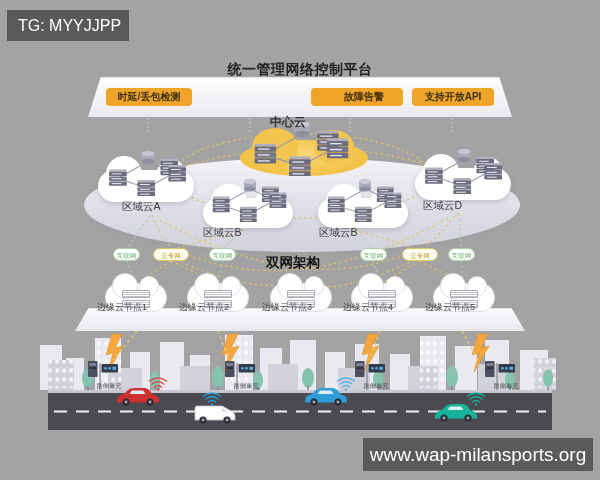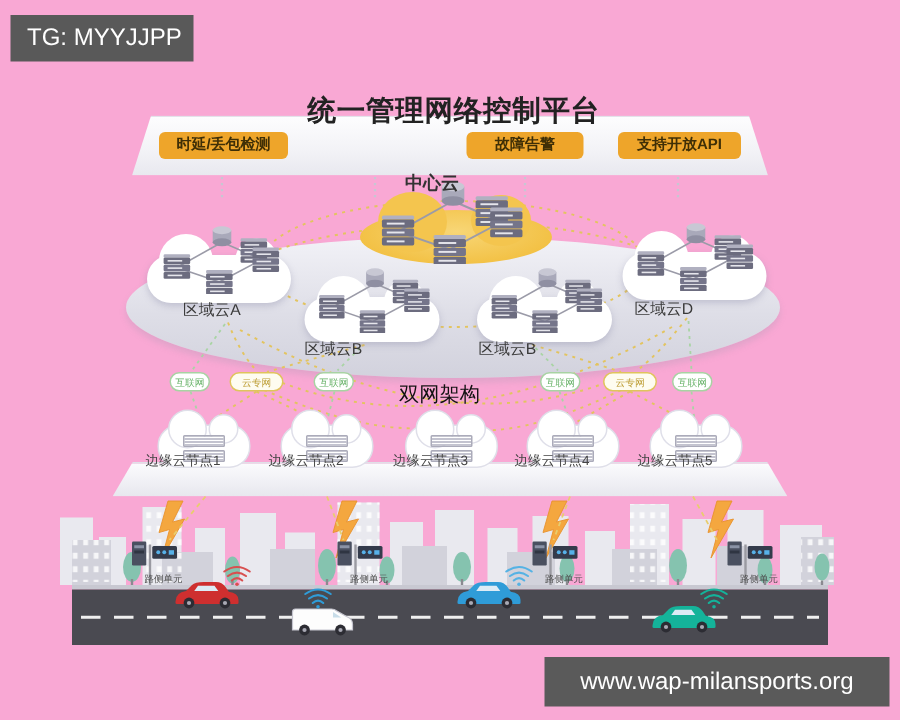--- a/index.html
+++ b/index.html
@@ -1,56 +1,56 @@
 <!DOCTYPE html>
 <html><head>
 <meta charset="utf-8">
 <style>
   html,body{margin:0;padding:0;background:#f4f4f4;}
-  .canvas{position:relative;width:600px;height:480px;background:#f9a8d4;overflow:hidden;
+  .canvas{position:relative;width:600px;height:480px;background:#a3a3a3;overflow:hidden;
           font-family:"Liberation Sans",sans-serif;color:#222;}
   .abs{position:absolute;}
 
   
   .tg-badge{left:7px;top:10px;width:122px;height:31px;background:#595959;color:#fff;
             font-size:16px;line-height:31px;padding-left:11px;box-sizing:border-box;z-index:9;}
   .watermark{left:363px;top:438px;width:230px;height:33px;background:#5a5a5a;color:#fff;
-             font-size:16px;line-height:33px;text-align:center;z-index:9;}
-
-  
-  .page-title{left:200px;top:61px;width:200px;text-align:right;font-size:19px;font-weight:bold;
+             font-size:19px;line-height:33px;text-align:center;z-index:9;}
+
+  
+  .page-title{left:200px;top:61px;width:200px;text-align:center;font-size:14px;font-weight:bold;
               letter-spacing:.5px;z-index:5;}
   .top-slab{left:88px;top:77px;width:424px;height:39px;z-index:1;
             background:linear-gradient(180deg,#FDFDFE 0%,#F2F2F6 60%,#E8E8EF 100%);
             clip-path:polygon(3% 0,97% 0,100% 100%,0 100%);
             border-top:1px solid #E3E3EA;}
   .chip{position:absolute;top:88px;height:18px;background:#EEA52A;border-radius:4px;
         color:#3F2F06;font-size:10px;font-weight:bold;text-align:center;line-height:18px;z-index:3;}
   .chip1{left:106px;width:86px;text-align:center;} .chip2{left:209px;width:82px;}
-  .chip3{left:311px;width:78px;} .chip4{left:412px;width:82px;}
+  .chip3{left:311px;width:78px;padding-left:14px;} .chip4{left:412px;width:82px;}
 
   
   .big-ellipse{left:84px;top:158px;width:436px;height:94px;border-radius:50%;z-index:1;
                background:linear-gradient(180deg,#F2F2F7 0%,#DEDEE7 55%,#D2D2DD 100%);
                box-shadow:0 3px 4px rgba(150,150,170,.25);}
   .ycloud{left:240px;top:140px;width:128px;height:36px;border-radius:50%;z-index:2;
           background:radial-gradient(ellipse at 50% 40%,#F8D676 0%,#F2BF40 80%);}
   .ycloud::before,.ycloud::after{content:"";position:absolute;border-radius:50%;background:#F4C54E;}
   .ycloud::before{width:46px;height:40px;left:12px;top:-12px;}
   .ycloud::after{width:40px;height:34px;right:14px;top:-10px;}
   .rcloud{background:#fff;border-radius:18px;z-index:2;box-shadow:0 2px 5px rgba(130,130,160,.35);}
   .rcloud::before,.rcloud::after{content:"";position:absolute;background:#fff;border-radius:50%;}
   .rcloud::before{width:36px;height:36px;left:8px;top:-14px;}
   .rcloud::after{width:28px;height:28px;right:9px;top:-11px;}
   .cluster{z-index:3;}
   .lbl{z-index:5;text-align:left;color:#3a3a3a;}
   .lbl-center-cloud{left:270px;top:114px;width:64px;font-size:12px;font-weight:600;color:#333;}
   .lbl-sdn{left:240px;top:170px;width:124px;font-size:14.5px;font-weight:bold;color:#111;}
   .lbl-region{font-size:10.5px;font-weight:500;width:76px;}
-  .lbl-dual{left:266px;top:254px;width:70px;font-size:13.5px;font-weight:normal;color:#111;}
+  .lbl-dual{left:266px;top:254px;width:70px;font-size:13.5px;font-weight:bold;color:#111;}
 
   
   .oval{position:absolute;top:248px;height:13px;border-radius:8px;font-size:6.5px;line-height:13px;
         text-align:center;background:#fff;z-index:4;box-sizing:border-box;}
   .oval.internet{border:1px solid #A8D3A3;color:#67B268;}
   .oval.private{border:1px solid #E0C45C;color:#BD9D34;background:#FEFCF0;}
 
   
   .ecloud{top:283px;width:60px;height:27px;background:#fff;border:1px solid #DFDFE9;
           border-radius:14px;z-index:3;}

